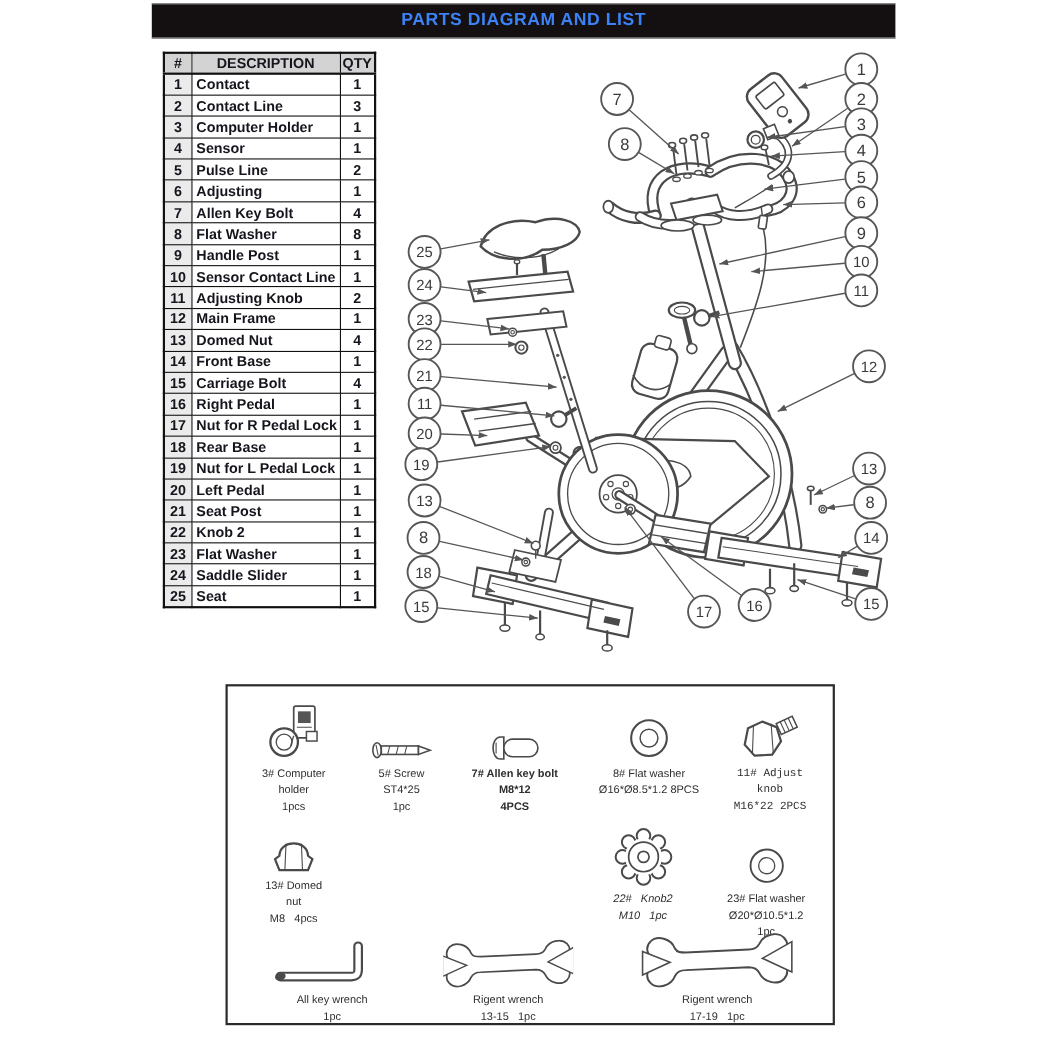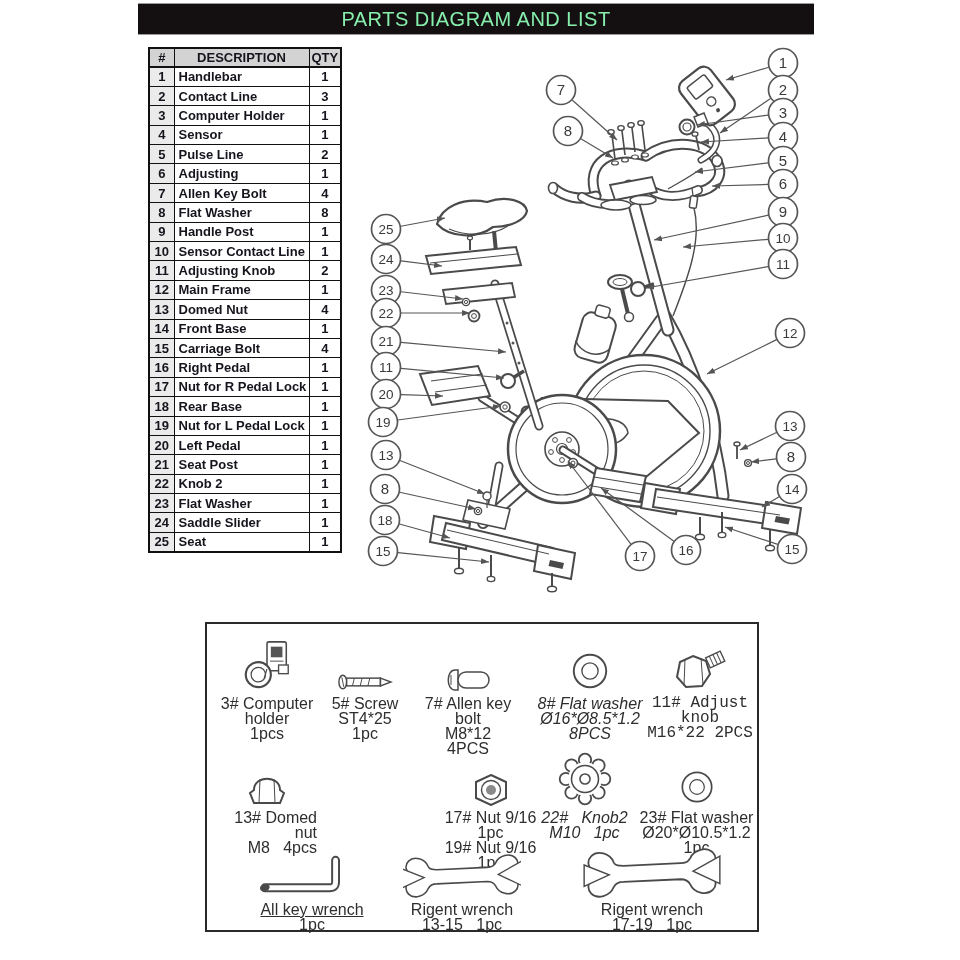--- a/index.html
+++ b/index.html
@@ -1,35 +1,35 @@
 <!DOCTYPE html>
 <html><head>
 <meta charset="utf-8">
 <style>
   html,body { margin:0; padding:0; }
   body { width:960px; height:960px; background:#fff; font-family:"Liberation Sans",sans-serif; position:relative; overflow:hidden; }
 
   .title-bar { position:absolute; left:138px; top:3px; width:676px; height:30px;
     background:#141012; border-top:1px solid #9a9a9a; border-bottom:1px solid #9a9a9a;
     display:flex; align-items:center; justify-content:center; }
-  .title-bar span { color:#86efac; font-weight:normal; font-size:20px; letter-spacing:.5px; }
+  .title-bar span { color:#3b82f6; font-weight:bold; font-size:16px; letter-spacing:.5px; }
 
   .parts-table { position:absolute; left:148px; top:47px; border-collapse:collapse; table-layout:fixed; border:2px solid #111; }
   .parts-table th, .parts-table td { border:1px solid #111; padding:0; font-size:13px; font-weight:bold; color:#15151d; overflow:hidden; white-space:nowrap; }
   .parts-table th { background:#d3d3d3; height:17px; text-align:center; }
   .parts-table thead tr { border-bottom:2px solid #111; }
   .parts-table tbody tr { height:19.4px; }
   .parts-table td.c-num { background:#ebebeb; text-align:center; }
   .parts-table td.c-desc { text-align:left; padding-left:4px; }
   .parts-table td.c-qty { text-align:center; }
 
   .diagram-svg { position:absolute; left:360px; top:40px; }
 
   .hw-panel { position:absolute; left:205px; top:622px; width:550px; height:306px; border:2px solid #2a2a2a; background:#fff; }
-  .hw-cell { position:absolute; text-align:center; color:#2e2e2e; font-size:16px; line-height:15px; }
+  .hw-cell { position:absolute; text-align:center; color:#2e2e2e; font-size:10px; line-height:15px; }
   .hw-icon { display:flex; align-items:flex-end; justify-content:center; margin-bottom:4px; }
   .r1 .hw-icon { height:52px; }
   .r2 .hw-icon { height:58px; }
   .r3 .hw-icon { height:52px; }
 
   
   .pw { fill:#fff; stroke:#4a4a4a; }
   .nn { fill:none; stroke:#4a4a4a; }
   .tk { fill:none; stroke:#4a4a4a; stroke-linecap:round; }
   .tw { fill:none; stroke:#fff; stroke-linecap:round; }
@@ -132,21 +132,21 @@
   <thead>
     <tr>
       <th>#</th>
       <th>DESCRIPTION</th>
       <th>QTY</th>
     </tr>
   </thead>
   <tbody id="parts-rows">
       <tr>
         <td class="c-num">1</td>
-        <td class="c-desc">Handlebar</td>
+        <td class="c-desc">Contact</td>
         <td class="c-qty">1</td>
       </tr>
       <tr>
         <td class="c-num">2</td>
         <td class="c-desc">Contact Line</td>
         <td class="c-qty">3</td>
       </tr>
       <tr>
         <td class="c-num">3</td>
         <td class="c-desc">Computer Holder</td>
@@ -644,90 +644,81 @@
   <div class="hw-cell r1" style="left:110px; top:16px; width:96px;">
     <div class="hw-icon">
         <svg width="56" height="20" viewBox="0 0 58 20">
           <use href="#sym-screw"></use>
         </svg>
       </div>
     <div>5# Screw</div>
     <div>ST4*25</div>
     <div>1pc</div>
   </div>
-  <div class="hw-cell r1" style="left:206px; top:16px; width:110px;">
+  <div class="hw-cell r1" style="left:206px; top:16px; width:110px;font-weight:bold;">
     <div class="hw-icon">
         <svg width="50" height="24" viewBox="0 0 50 24">
           <use href="#sym-allen"></use>
         </svg>
       </div>
     <div>7# Allen key bolt</div>
     <div>M8*12</div>
     <div>4PCS</div>
   </div>
-  <div class="hw-cell r1" style="left:318px; top:16px; width:130px;font-style:italic;">
+  <div class="hw-cell r1" style="left:318px; top:16px; width:130px;">
     <div class="hw-icon">
         <svg width="42" height="42" viewBox="0 0 44 44">
           <use href="#sym-washer"></use>
         </svg>
       </div>
     <div>8# Flat washer</div>
     <div>Ø16*Ø8.5*1.2 8PCS</div>
   </div>
   <div class="hw-cell r1" style="left:438px; top:16px; width:110px;font-family:Liberation Mono, monospace;">
     <div class="hw-icon">
         <svg width="54" height="46" viewBox="0 0 54 46">
           <use href="#sym-adjknob"></use>
         </svg>
       </div>
     <div>11# Adjust</div>
     <div>knob</div>
     <div>M16*22 2PCS</div>
   </div>
 
-  <div class="hw-cell r2" style="left:10px; top:124px; width:100px;text-align:right;">
+  <div class="hw-cell r2" style="left:10px; top:112px; width:100px;">
     <div class="hw-icon">
         <svg width="40" height="36" viewBox="0 0 40 36">
           <use href="#sym-domednut"></use>
         </svg>
       </div>
     <div>13# Domed</div>
     <div>nut</div>
     <div>M8&nbsp;&nbsp;&nbsp;4pcs</div>
   </div>
-  <div class="hw-cell r2" style="left:226px; top:124px; width:115px;">
-    <div class="hw-icon">
-        <svg width="36" height="32" viewBox="0 0 36 32">
-          <use href="#sym-locknut"></use>
-        </svg>
-      </div>
-    <div>17# Nut 9/16 1pc</div>
-    <div>19# Nut 9/16 1pc</div>
-  </div>
   <div class="hw-cell r2" style="left:330px; top:124px; width:95px;font-style:italic;">
     <div class="hw-icon">
         <svg width="54" height="54" viewBox="0 0 48 48">
           <use href="#sym-knob2"></use>
         </svg>
       </div>
     <div>22#&nbsp;&nbsp;&nbsp;Knob2</div>
     <div>M10&nbsp;&nbsp;&nbsp;1pc</div>
   </div>
   <div class="hw-cell r2" style="left:432px; top:124px; width:115px;">
     <div class="hw-icon">
         <svg width="38" height="38" viewBox="0 0 44 44">
           <use href="#sym-washer"></use>
         </svg>
       </div>
     <div>23# Flat washer</div>
     <div>Ø20*Ø10.5*1.2</div>
     <div>1pc</div>
   </div>
 
-  <div class="hw-cell r3" style="left:40px; top:222px; width:130px;text-decoration:underline;">
+  <div class="hw-cell r3" style="left:30px; top:222px; width:130px;">
     <div class="hw-icon">
         <svg width="110" height="46" viewBox="0 0 112 46">
           <use href="#sym-allenwrench"></use>
         </svg>
       </div>
     <div>All key wrench</div>
     <div>1pc</div>
   </div>
   <div class="hw-cell r3" style="left:180px; top:222px; width:150px;">
     <div class="hw-icon">

